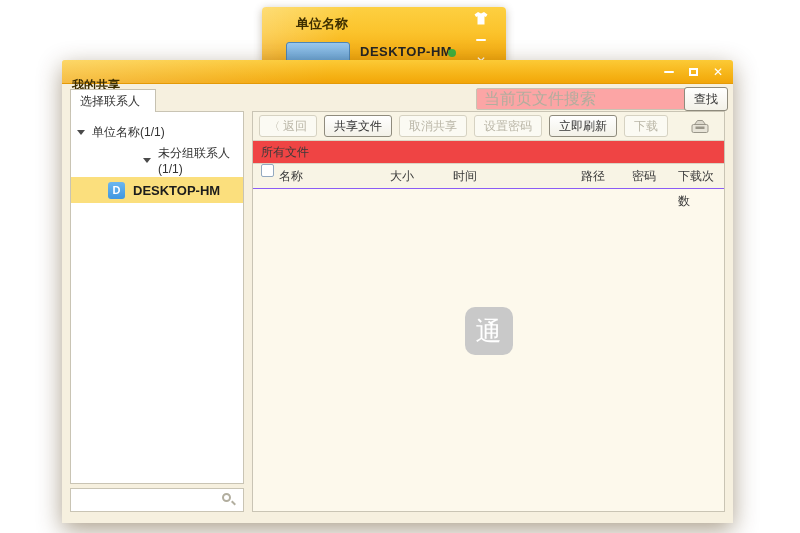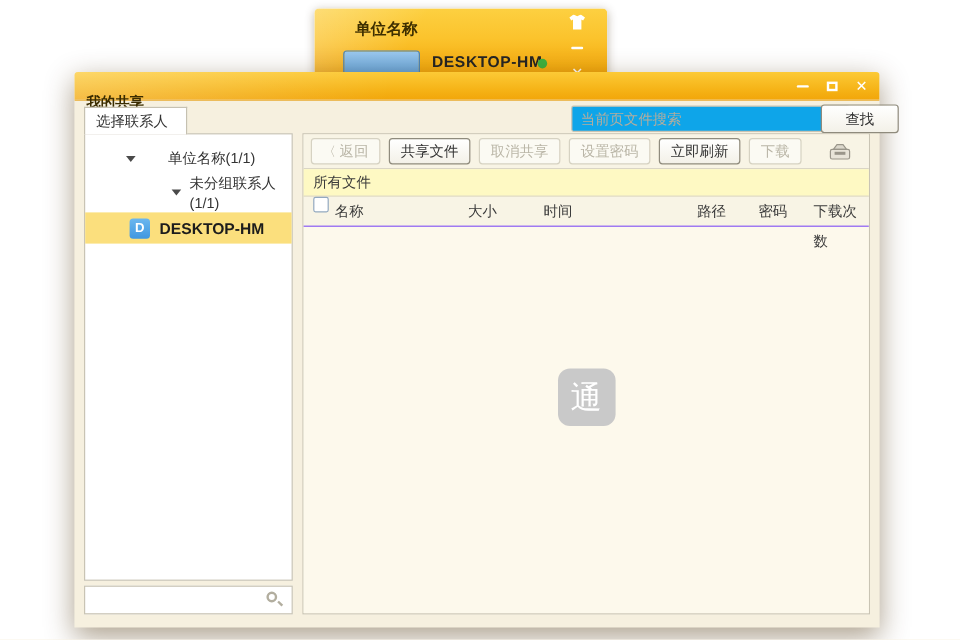--- a/index.html
+++ b/index.html
@@ -50,39 +50,39 @@
   .ctrl { cursor:pointer; display:flex; align-items:center; }
 
   .tab {
     position:absolute; left:8px; top:29px; width:86px; height:23px; z-index:2;
     background:#ffffff; border:1px solid #c6c1b1; border-bottom:none;
     font-size:12px; color:#333333; display:flex; align-items:center; padding-left:9px;
   }
 
   .top-search-input {
     position:absolute; left:414px; top:28px; width:232px; height:22px;
-    border:1px solid #c9c3b3; border-radius:2px; background:#0ea5e9;
-    font-size:12px; color:#333333; padding:0 7px; outline:none;
+    border:1px solid #c9c3b3; border-radius:2px; background:#fca5a5;
+    font-size:16px; color:#333333; padding:0 7px; outline:none;
     font-family:"Liberation Sans","DejaVu Sans",sans-serif;
   }
   .top-search-input::placeholder { color:#b3ad9e; }
   .find-btn {
-    position:absolute; left:622px; top:27px; width:65px; height:24px;
+    position:absolute; left:622px; top:27px; width:44px; height:24px;
     background:linear-gradient(180deg,#ffffff,#f3f1e8); border:1px solid #8f8b7d; border-radius:3px;
     font-size:12px; color:#333333; cursor:pointer;
     font-family:"Liberation Sans","DejaVu Sans",sans-serif;
   }
 
   
   .tree-panel {
     position:absolute; left:8px; top:51px; width:174px; height:373px;
     background:#ffffff; border:1px solid #c9c4b4;
   }
   .tree-row { display:flex; align-items:center; height:28px; font-size:12px; color:#333333; cursor:pointer; }
-  .tree-row.lvl0 { padding-left:34px; margin-top:6px;gap:20px; }
+  .tree-row.lvl0 { padding-left:6px; margin-top:6px; }
   .tree-row.lvl1 { padding-left:35px;margin-left:37px; }
   .tri { width:0; height:0; border-left:4px solid transparent; border-right:4px solid transparent; border-top:5px solid #4a4a4a; margin-right:7px; }
   .tree-sel {
     margin-top:3px; height:26px; background:#fbdf7d;
     display:flex; align-items:center; padding-left:37px; cursor:pointer;
   }
   .avatar {
     width:17px; height:17px; border-radius:3px; flex:0 0 auto;
     background:linear-gradient(180deg,#6cb7ef,#3f97e0);
     color:#ffffff; font-size:11px; font-weight:bold;
@@ -114,21 +114,21 @@
     background:linear-gradient(180deg,#ffffff,#f3f1e8);
     border:1px solid #8f8b7d; border-radius:3px;
     font-size:12px; color:#333333; cursor:pointer; white-space:nowrap;
   }
   .btn.disabled { border-color:#d6d2c2; color:#bab6a7; background:#fbfaf3; cursor:default; }
   .chev { color:#bab6a7; margin-right:3px; font-size:11px; }
   .printer-wrap { margin-left:auto; margin-right:8px; cursor:pointer; display:flex; align-items:center; }
 
   .section-row {
     height:23px; flex:0 0 auto; display:flex; align-items:center; padding-left:8px;
-    font-size:12px; color:#3a3a3a; background:#fef9c3; border-bottom:1px solid #dad5c5;
+    font-size:12px; color:#3a3a3a; background:#ef4444; border-bottom:1px solid #dad5c5;
   }
   .header-row {
     position:relative; height:25px; flex:0 0 auto;
     background:#f8f4e5; border-bottom:1px solid #8b5cf6;
     font-size:12px; color:#3a3a3a;
   }
   .header-row span { position:absolute; top:0; line-height:25px; }
   .chk {
     position:absolute; left:8px; top:6px; width:13px; height:13px;
     background:#ffffff; border:1px solid #93a9c0; border-radius:2px; cursor:pointer;

